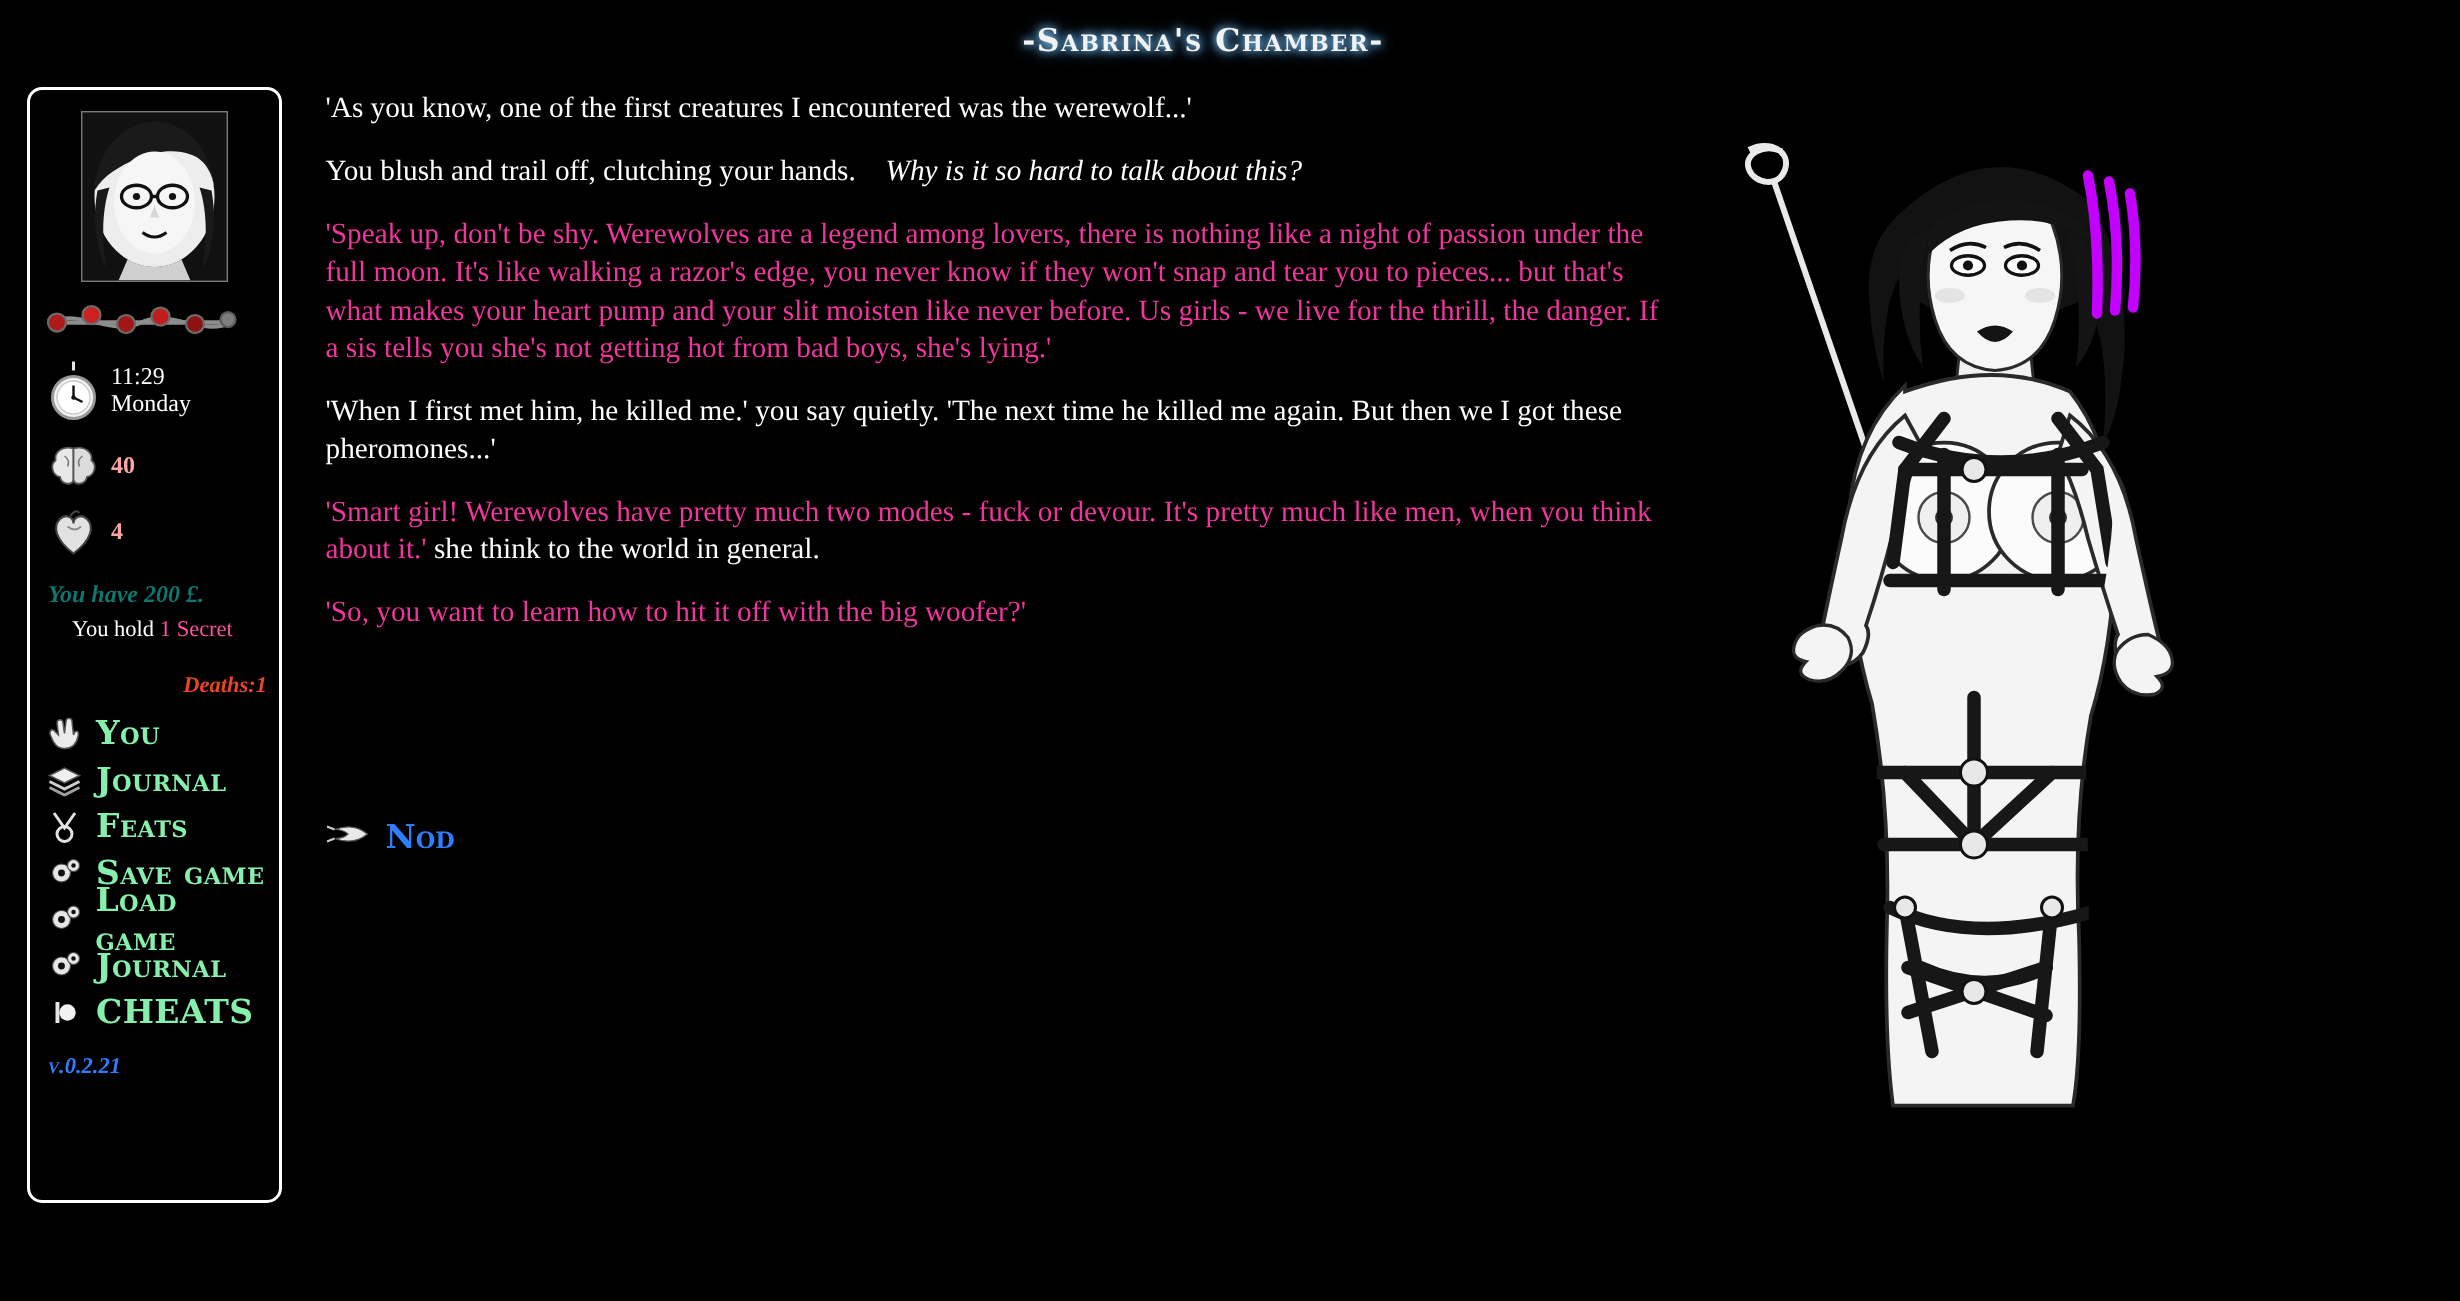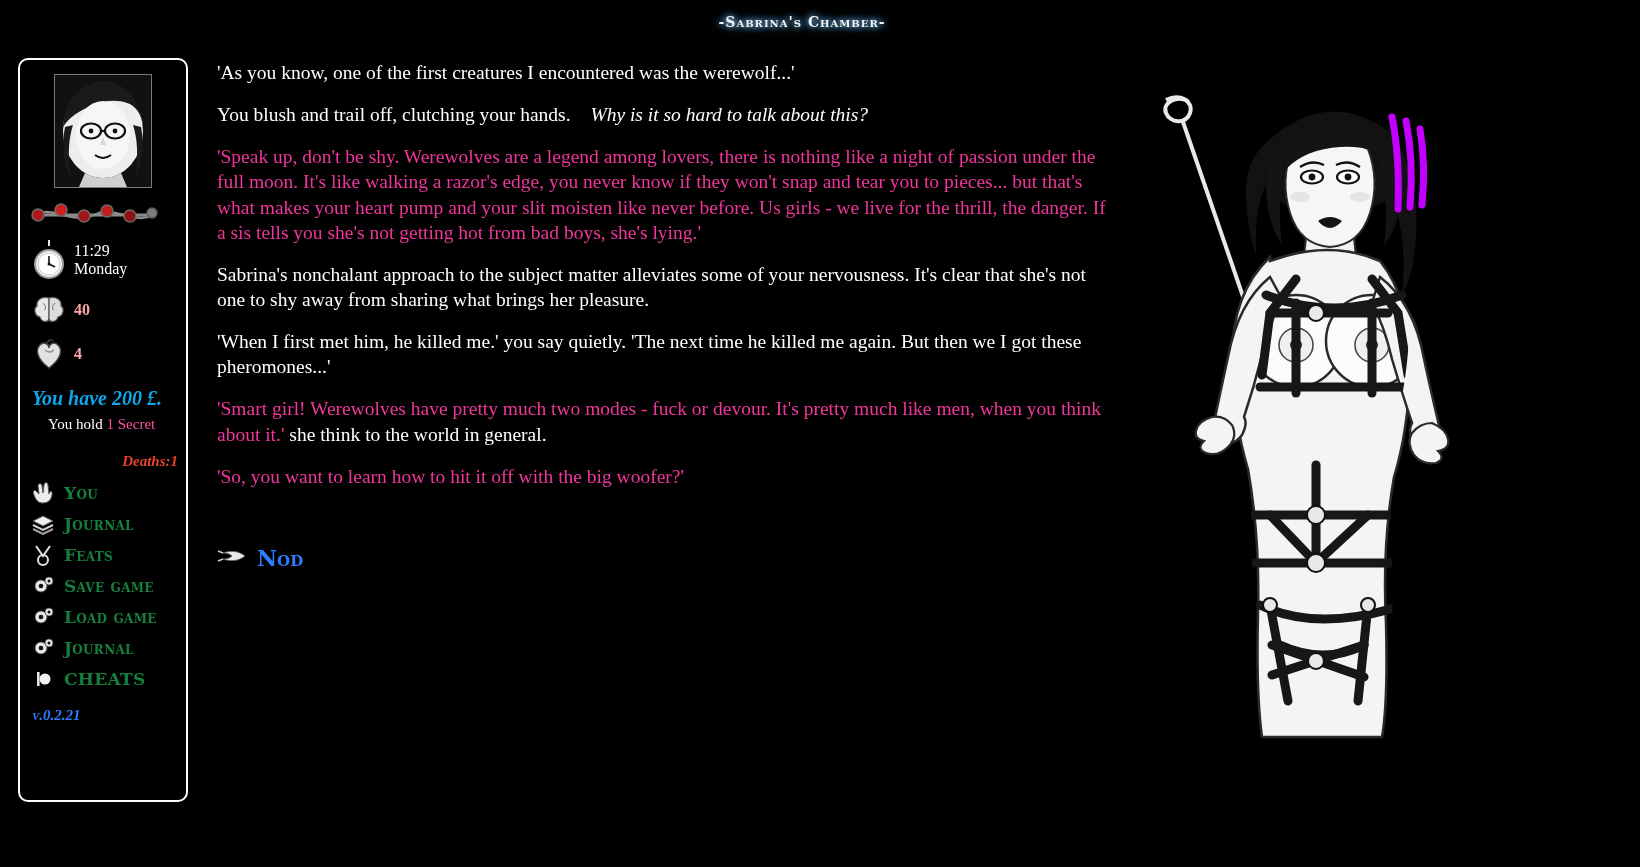--- a/index.html
+++ b/index.html
@@ -18,21 +18,21 @@
   
   #title {
     position: absolute;
     top: 14px;
     left: 0;
     width: 1604px;
     text-align: center;
     font-family: "DejaVu Serif", serif;
     font-variant: small-caps;
     font-weight: bold;
-    font-size: 14px;
+    font-size: 21px;
     letter-spacing: 1px;
     color: #f2f2f2;
     text-shadow: 0 0 6px #8fd6ff, 0 0 10px #4aa3ff;
   }
 
   
   #sidebar {
     position: absolute;
     left: 18px;
     top: 58px;
@@ -91,22 +91,22 @@
     display: flex;
     align-items: center;
     justify-content: center;
   }
 
   #money {
     margin-top: 16px;
     margin-left: 4px;
     font-style: italic;
     font-weight: bold;
-    font-size: 20px;
-    color: #0ea5e9;
+    font-size: 16px;
+    color: #0f766e;
   }
   #secrets {
     margin-top: 6px;
     margin-left: 20px;
     font-size: 15px;
     color: #ffffff;
   }
   #secrets .secret-count { color: #ff4fa3; }
   #deaths {
     margin-top: 20px;
@@ -126,22 +126,22 @@
     align-items: center;
     gap: 8px;
     height: 31px;
     cursor: pointer;
     padding-left: 2px;
   }
   .menu-item .label {
     font-family: "DejaVu Serif", serif;
     font-variant: small-caps;
     font-weight: bold;
-    font-size: 17px;
-    color: #15803d;
+    font-size: 22px;
+    color: #86efac;
     letter-spacing: 0.3px;
   }
   .menu-icon {
     width: 26px;
     height: 26px;
     display: flex;
     align-items: center;
     justify-content: center;
   }
   #version {
@@ -383,21 +383,20 @@
 
   </div>
 
   <div id="version">v.0.2.21</div>
 </div>
 
 <div id="main">
     <p class="plain-p"><span>'As you know, one of the first creatures I encountered was the werewolf...'</span></p>
     <p class="plain-p"><span>You blush and trail off, clutching your hands. </span><span class="thought">Why is it so hard to talk about this?</span></p>
     <p class="speech"><span>'Speak up, don't be shy. Werewolves are a legend among lovers, there is nothing like a night of passion under the full moon. It's like walking a razor's edge, you never know if they won't snap and tear you to pieces... but that's what makes your heart pump and your slit moisten like never before. Us girls - we live for the thrill, the danger. If a sis tells you she's not getting hot from bad boys, she's lying.'</span></p>
-    <p class="plain-p"><span>Sabrina's nonchalant approach to the subject matter alleviates some of your nervousness. It's clear that she's not one to shy away from sharing what brings her pleasure.</span></p>
     <p class="plain-p"><span>'When I first met him, he killed me.' you say quietly. 'The next time he killed me again. But then we I got these pheromones...'</span></p>
     <p class="speech"><span>'Smart girl! Werewolves have pretty much two modes - fuck or devour. It's pretty much like men, when you think about it.' </span><span class="plain">she think to the world in general.</span></p>
     <p class="speech"><span>'So, you want to learn how to hit it off with the big woofer?'</span></p>
   </div>
 
 <div id="choices">
   <div class="choice">
     <span class="choice-icon">
       <svg width="30" height="20" viewBox="0 0 30 20">
         <path d="M28 10 C22 5 14 4 6 7 C10 7 13 8 15 10 C13 12 10 13 6 13 C14 16 22 15 28 10 Z" fill="#e9e9e9" stroke="#555" stroke-width="0.8"></path>

